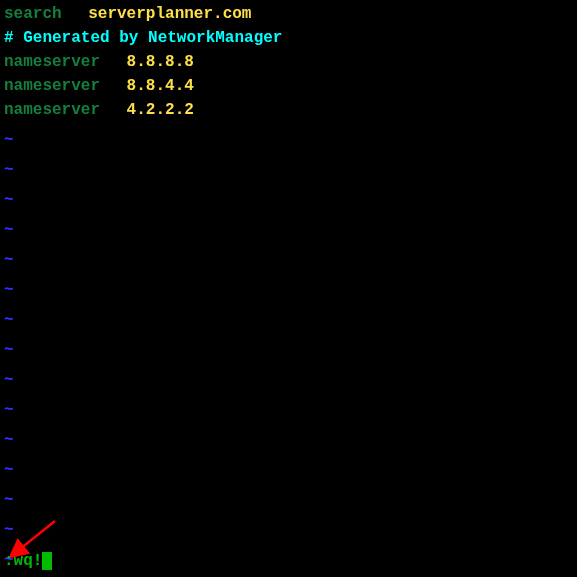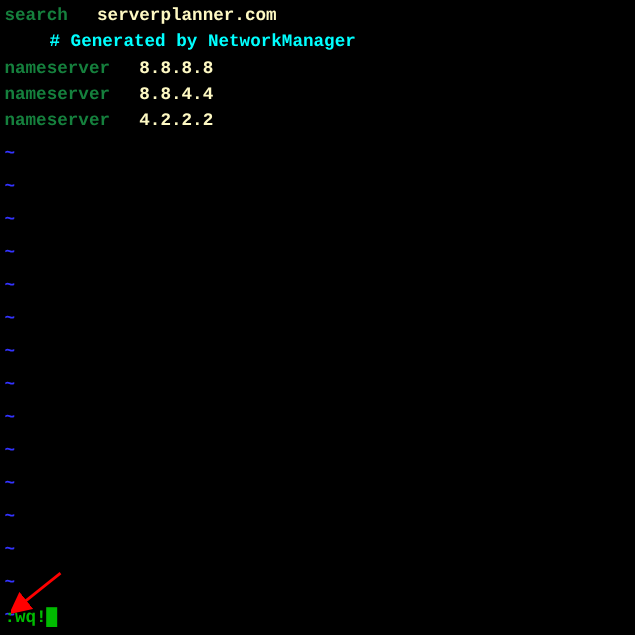--- a/index.html
+++ b/index.html
@@ -16,23 +16,23 @@
       line-height: 24px;
       color: #ffffff;
       font-weight: bold;
       position: relative;
       overflow: hidden;
       padding: 2px 4px;
     }
     .line {
       white-space: pre;
     }
-    .white { color: #fef9c3; padding-left: 17px; }
+    .white { color: #fde047; padding-left: 17px; }
     .magenta-bright { color: #15803d; }
-    .cyan { color: #00ffff; margin-left: 41px; }
+    .cyan { color: #00ffff; }
     .blue { color: #3333ff; }
     .green { color: #00bb00; }
     .command-line {
       position: absolute;
       bottom: 4px;
       left: 4px;
     }
     .cursor {
       display: inline-block;
       width: 10px;

